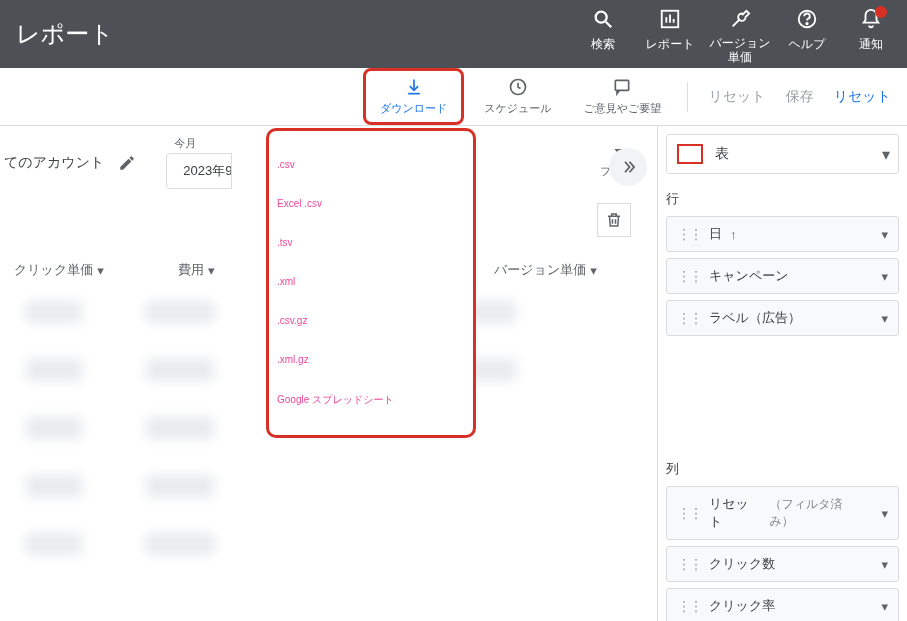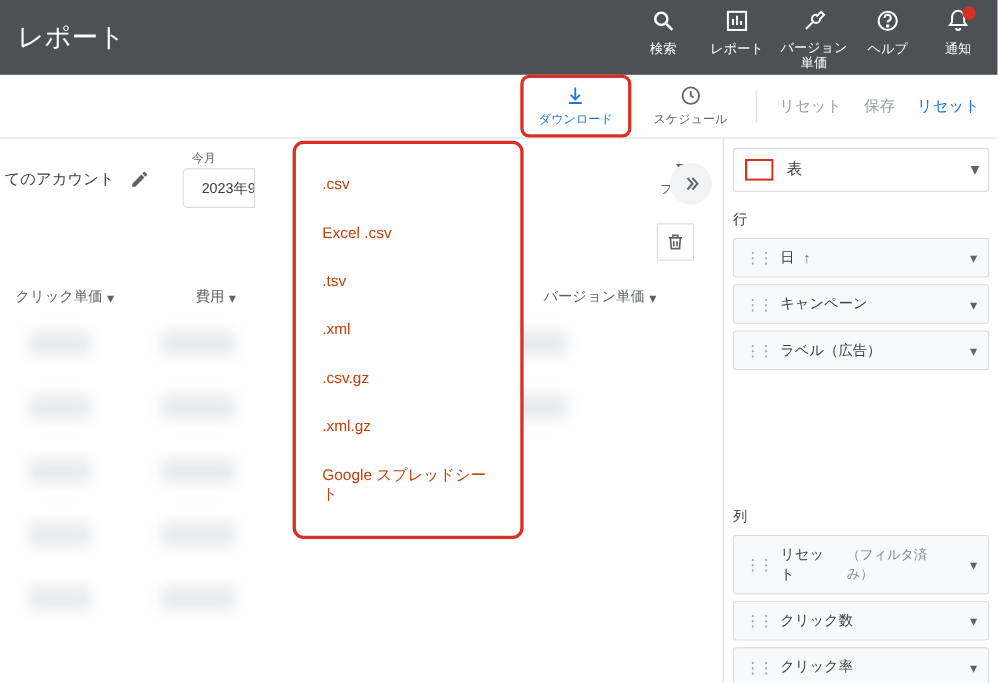--- a/index.html
+++ b/index.html
@@ -47,21 +47,21 @@
 .blurred-rows { padding: 10px 30px 0 26px; }
 .blur-row { display: flex; margin-bottom: 36px; }
 .blur-cell { height: 22px; background: #e8eaed; border-radius: 3px; filter: blur(6px); }
 .blur-cell.a { width: 56px; margin-right: 64px; }
 .blur-cell.b { width: 68px; margin-right: 246px; }
 .blur-cell.c { width: 56px; }
 
 .chevron-pill { position: absolute; right: 10px; top: 22px; width: 38px; height: 38px; border-radius: 50%; background: #f1f3f4; display: flex; align-items: center; justify-content: center; color: #5f6368; cursor: pointer; }
 
 .dropdown { position: absolute; left: 266px; top: 128px; width: 210px; background: #fff; border: 3px solid #d93025; border-radius: 10px; padding: 14px 0; z-index: 50; }
-.dd-item { padding: 14px 24px; font-size: 14px; color: #c2410c; cursor: pointer; }
+.dd-item { padding: 14px 8px; font-size: 10px; color: #ec4899; cursor: pointer; }
 
 .rp-select-row { display: flex; align-items: center; gap: 10px; border: 1px solid #dadce0; border-radius: 3px; padding: 6px 8px; margin-bottom: 16px; cursor: pointer; }
 .rp-select-icon { width: 30px; height: 26px; color: #5f6368; display:flex; align-items:center; justify-content:center; border: none; }
 .rp-select-text { font-size: 14px; color: #3c4043; flex: 1; }
 .rp-caret { color: #5f6368; }
 
 .rp-section-label { font-size: 13px; color: #3c4043; margin: 8px 0; }
 .rp-chip { border: 1px solid #dadce0; border-radius: 3px; background: #f8f9fa; padding: 8px 10px; display: flex; align-items: center; gap: 8px; margin-bottom: 6px; font-size: 13px; color: #3c4043; cursor: grab; }
 .rp-chip .grip { color: #9aa0a6; font-size: 14px; letter-spacing: -2px; }
 .rp-chip .spacer { flex: 1; }
@@ -125,20 +125,27 @@
         <path d="M5 20h14"></path>
       </svg>
     <span>ダウンロード</span>
   </div>
   <div class="sub-tb-item">
     <svg viewBox="0 0 24 24" fill="none" stroke="currentColor" stroke-width="2">
         <circle cx="12" cy="12" r="9"></circle>
         <path d="M12 7v5l3 2"></path>
       </svg>
     <span>スケジュール</span>
+  </div>
+  <div class="sub-tb-item">
+    <svg viewBox="0 0 24 24" fill="none" stroke="currentColor" stroke-width="2">
+        <rect x="4" y="4" width="16" height="12" rx="1"></rect>
+        <path d="M9 16l-3 4v-4"></path>
+      </svg>
+    <span>ご意見やご要望</span>
   </div>
   <div class="divider-v"></div>
   <span class="text-link">リセット</span>
   <span class="text-link">保存</span>
   <span class="text-link blue">リセット</span>
 </div>
 
 <div class="main-row">
   <div class="left-area">
 

